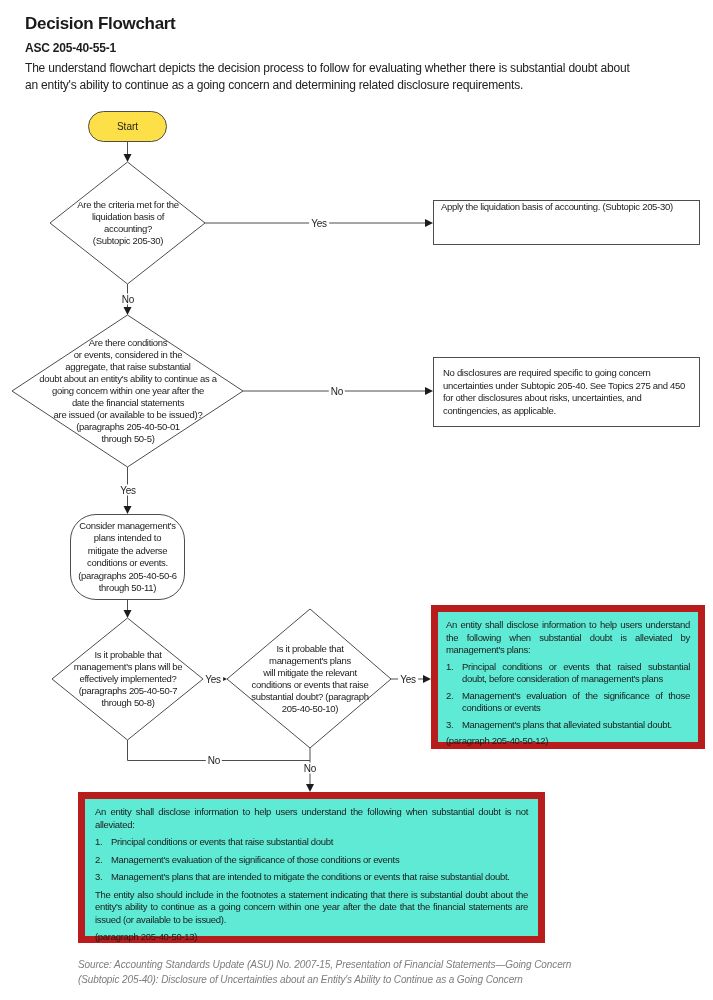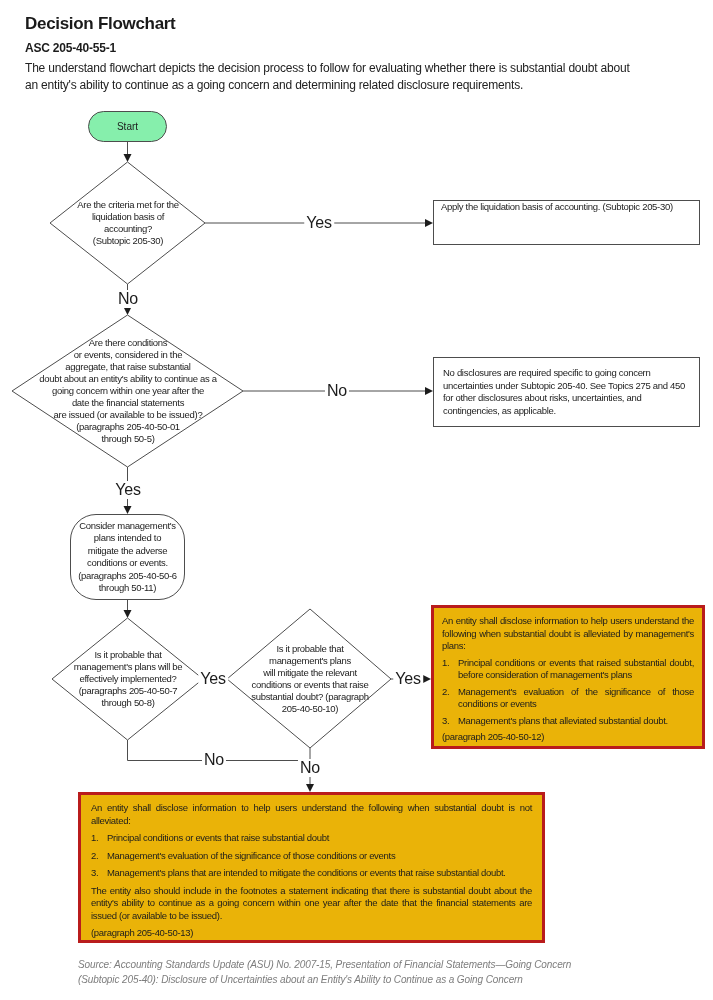--- a/index.html
+++ b/index.html
@@ -25,21 +25,21 @@
   .shape { stroke: #4d4d4d; stroke-width: 1; fill: #ffffff; }
   .head  { fill: #1c1c1c; stroke: none; }
 
   
   .node-text, .rect-node, .pill, .edge-label, .bigbox { position: absolute; z-index: 2; }
 
   .pill {
     left: 88px; top: 111px; width: 79px; height: 31px;
     border: 1px solid #4d4d4d; border-radius: 16px;
     display: flex; align-items: center; justify-content: center;
-    font-size: 10px; background: #86efac;
+    font-size: 10px; background: #fde047;
   }
 
   .node-text {
     transform: translateY(-50%);
     text-align: center;
     font-size: 9.5px; line-height: 12px; letter-spacing: -0.3px;
     color: #1c1c1c;
   }
 
   .rect-node {
@@ -55,38 +55,38 @@
   .rect-apply {
     left: 433px; top: 200px; width: 267px; height: 45px;
     display: flex; align-items: flex-start; padding: 0 7px; white-space: nowrap;
   }
   .rect-nodisc {
     left: 433px; top: 357px; width: 267px; height: 70px;
     display: flex; align-items: center; padding: 2px 9px;
   }
 
   .bigbox {
-    border: 3px solid #b91c1c; background: #eab308;
+    border: 7px solid #b91c1c; background: #5eead4;
     font-size: 9.5px; line-height: 12.5px; letter-spacing: -0.3px;
   }
   .bigbox p { text-align: justify; }
   .box-alleviated { left: 431px; top: 605px; width: 274px; height: 144px; padding: 7px 8px; }
   .box-alleviated > * + * { margin-top: 4px; }
   .box-notalleviated { left: 78px; top: 792px; width: 467px; height: 151px; padding: 7px 10px; }
   .box-notalleviated > * + * { margin-top: 5px; }
   .li { display: flex; }
   .li .num { width: 16px; flex: 0 0 16px; }
   .li .li-text { flex: 1; text-align: justify; }
   .box-notalleviated .li .li-text { text-align: left; }
   .ref { text-align: left; }
 
   .edge-label {
     transform: translate(-50%, -50%);
     background: #ffffff; padding: 0 2px;
-    font-size: 16px; letter-spacing: -0.2px; color: #1c1c1c;
+    font-size: 10px; letter-spacing: -0.2px; color: #1c1c1c;
     z-index: 3;
   }
 
   
   .source {
     position: absolute; left: 78px; top: 957px; width: 560px;
     font-size: 10px; font-style: italic; line-height: 15px;
     color: #7d7d7d; letter-spacing: -0.1px; z-index: 2;
   }
 </style>

